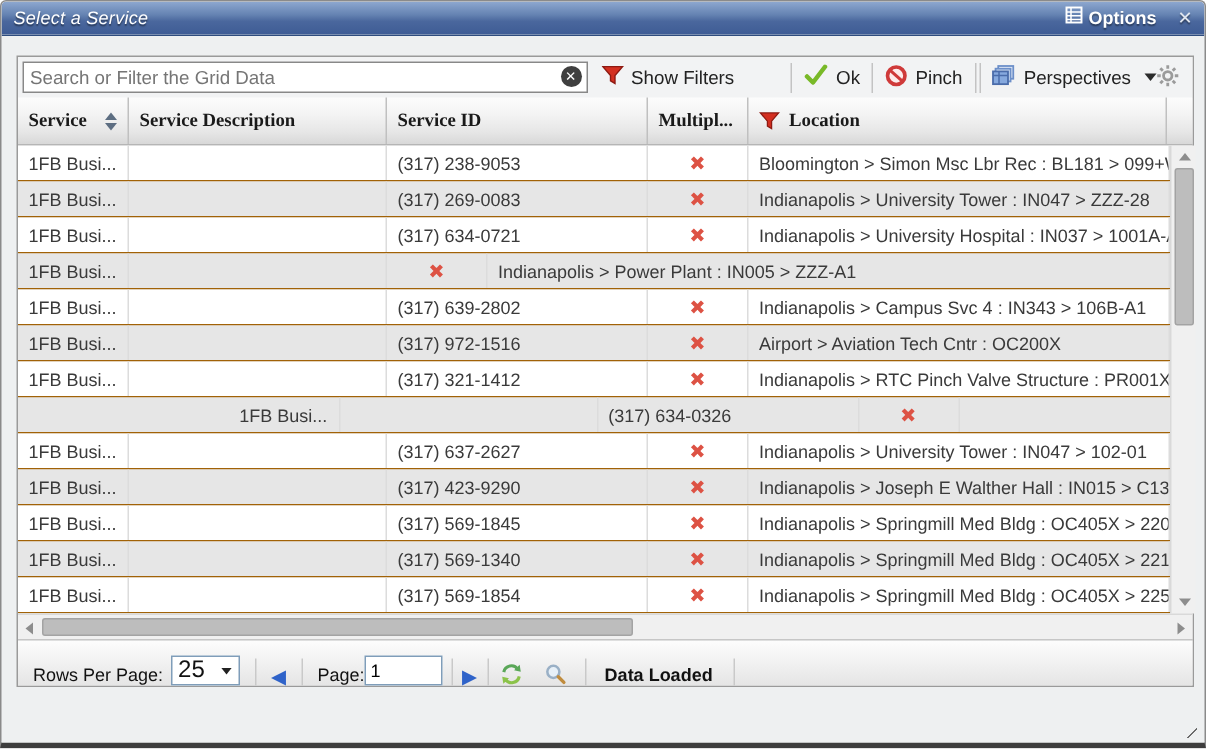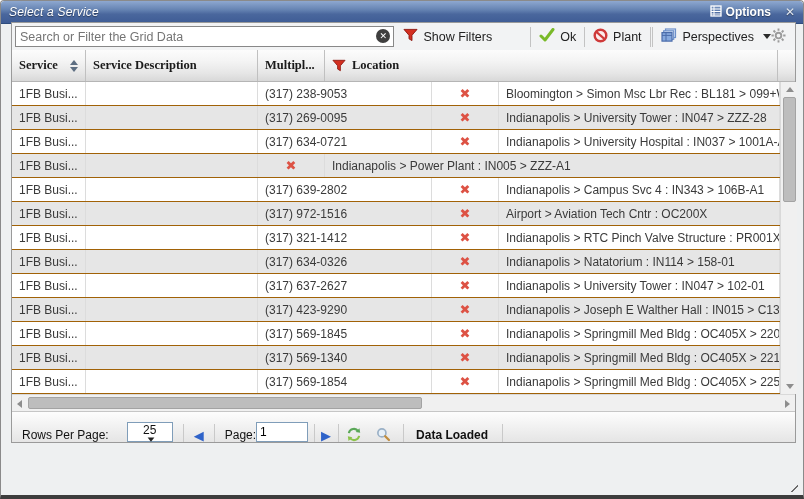--- a/index.html
+++ b/index.html
@@ -16,21 +16,21 @@
     border-bottom:1px solid #2e4c7e; border-radius:3px 3px 0 0;
     display:flex; align-items:center; padding:0 8px; color:#fff;
   }
   .titlebar .title { font-size:12px; font-weight:normal; font-style:italic; text-shadow:0 1px 1px rgba(0,0,0,.45); letter-spacing:.2px; }
   .titlebar .spacer { flex:1; }
   .tb-options { display:flex; align-items:center; gap:4px; cursor:pointer; margin-right:14px; }
   .tb-options .lbl { font-size:12px; font-weight:bold; text-shadow:0 1px 1px rgba(0,0,0,.4); }
   .tb-close { font-size:12px; font-weight:bold; color:#dfe5ee; cursor:pointer; text-shadow:0 1px 1px rgba(0,0,0,.4); }
   
   .frame {
-    position:absolute; left:10px; top:21px; width:785px; height:421px;
+    position:absolute; left:10px; top:36px; width:785px; height:421px;
     background:#f2f3f4; border:1px solid #9a9a9a;
     display:flex; flex-direction:column;
   }
   
   .toolbar { height:27px; display:flex; align-items:center; padding:2px 3px; background:#f2f3f4; font-size:12.5px; color:#222; flex:0 0 auto; }
   .search-wrap { position:relative; width:409px; height:21px; }
   .search-wrap input {
     width:100%; height:21px; border:1px solid #888; background:#fff;
     font-family:inherit; font-size:12.5px; color:#444; padding:0 22px 0 4px; outline:none;
   }
@@ -78,21 +78,21 @@
   .v-thumb { position:absolute; left:2px; top:15px; width:13px; height:105px; background:#bdbdbd; border:1px solid #a3a3a3; border-radius:2px; cursor:grab; }
   
   .hscroll { height:17px; flex:0 0 auto; background:#f0f0f0; border-top:1px solid #d9d9d9; position:relative; }
   .h-thumb { position:absolute; top:2px; left:16px; width:394px; height:12px; background:#bdbdbd; border:1px solid #a3a3a3; border-radius:2px; cursor:grab; }
   
   .footer {
     flex:1 1 auto; display:flex; align-items:flex-end; font-size:12px; color:#111;
     background:linear-gradient(180deg,#fdfdfd 0%,#f1f1f1 50%,#e5e5e5 100%);
     border-top:1px solid #c6c6c6; padding:0 10px;
   }
-  .pg-select { display:flex; align-items:center; justify-content:space-between; width:46px; height:20px; background:#fff; border:1px solid #7f9db9; padding:0 4px; margin-left:18px; cursor:pointer; font-size:12px;flex-direction:column; }
+  .pg-select { display:flex; align-items:center; justify-content:space-between; width:46px; height:20px; background:#fff; border:1px solid #7f9db9; padding:0 4px; margin-left:5px; cursor:pointer; font-size:16px; }
   .pg-select .caret-down { border-top-color:#222; margin-left:2px; transform:scale(.85); }
   .fsep { width:1px; height:18px; background:#c9c9c9; margin:0 10px; }
   .pg-arrow { font-size:13px; color:#2f63c9; cursor:pointer; line-height:1; }
   .page-input { width:52px; height:20px; border:1px solid #7f9db9; font-family:inherit; font-size:12px; padding:0 3px; outline:none; }
   .f-ico { cursor:pointer; display:flex; align-items:center; }
   .status { white-space:nowrap;font-weight:bold; }
   
   .resize-handle {
     position:absolute; right:5px; bottom:3px; width:12px; height:12px; cursor:nwse-resize;
     background:repeating-linear-gradient(135deg, transparent 0 2px, #6b6b6b 2px 3px, transparent 3px 5px);
@@ -148,21 +148,21 @@
         <span>Ok</span>
       </span>
       <span class="vsep"></span>
       <span class="tbtn">
         <span>
           <svg width="15" height="15" viewBox="0 0 16 16">
               <circle cx="8" cy="8" r="6.2" fill="#fdecec" stroke="#cf3a3a" stroke-width="2.6"></circle>
               <line x1="3.9" y1="4.4" x2="12.1" y2="11.6" stroke="#cf3a3a" stroke-width="2.2"></line>
             </svg>
         </span>
-        <span>Plant</span>
+        <span>Pinch</span>
       </span>
       <span class="vsep" style="margin-right:2px"></span>
       <span class="vsep" style="margin-left:0"></span>
       <span class="tbtn">
         <span>
           <svg width="16" height="15" viewBox="0 0 16 15">
             <rect x="4.5" y="1" width="10" height="8.5" fill="#e7eefa" stroke="#6c8fc9" stroke-width="1.2"></rect>
             <rect x="2.7" y="2.8" width="10" height="8.5" fill="#dbe7f7" stroke="#6c8fc9" stroke-width="1.2"></rect>
             <rect x="1" y="4.6" width="10" height="8.5" fill="#7da3dc" stroke="#48面6aa8" stroke-width="1.2"></rect>
             <rect x="1" y="4.6" width="10" height="8.5" fill="#86a9de" stroke="#4a6caa" stroke-width="1.2"></rect>
@@ -194,20 +194,23 @@
       <div class="hcell col-service">
         <span>Service</span>
         <span class="sort-icon">
             <i class="up"></i>
             <i class="dn"></i>
           </span>
       </div>
       <div class="hcell col-desc">
         <span>Service Description</span>
       </div>
+      <div class="hcell col-id">
+        <span>Service ID</span>
+      </div>
       <div class="hcell col-multi">
         <span>Multipl...</span>
       </div>
       <div class="hcell col-loc">
         <span style="margin-right:6px;display:flex">
           <svg width="14" height="13" viewBox="0 0 16 15">
               <path d="M1 1.5 L15 1.5 L9.6 7.8 L9.6 13.5 L6.4 11.6 L6.4 7.8 Z" fill="#d32f20" stroke="#8e1a12" stroke-width="1"></path>
             </svg>
         </span>
         <span>Location</span>
@@ -222,21 +225,21 @@
             <div class="cell col-desc"></div>
             <div class="cell col-id">(317) 238-9053</div>
             <div class="cell col-multi">
               <span class="xmark">✖</span>
             </div>
             <div class="cell col-loc">Bloomington &gt; Simon Msc Lbr Rec : BL181 &gt; 099+WD</div>
           </div>
           <div class="grid-row alt">
             <div class="cell col-service">1FB Busi...</div>
             <div class="cell col-desc"></div>
-            <div class="cell col-id">(317) 269-0095</div>
+            <div class="cell col-id">(317) 269-0083</div>
             <div class="cell col-multi">
               <span class="xmark">✖</span>
             </div>
             <div class="cell col-loc">Indianapolis &gt; University Tower : IN047 &gt; ZZZ-28</div>
           </div>
           <div class="grid-row">
             <div class="cell col-service">1FB Busi...</div>
             <div class="cell col-desc"></div>
             <div class="cell col-id">(317) 634-0721</div>
             <div class="cell col-multi">
@@ -279,21 +282,20 @@
             </div>
             <div class="cell col-loc">Indianapolis &gt; RTC Pinch Valve Structure : PR001X &gt;</div>
           </div>
           <div class="grid-row alt">
             <div class="cell col-service">1FB Busi...</div>
             <div class="cell col-desc"></div>
             <div class="cell col-id">(317) 634-0326</div>
             <div class="cell col-multi">
               <span class="xmark">✖</span>
             </div>
-            <div class="cell col-loc">Indianapolis &gt; Natatorium : IN114 &gt; 158-01</div>
           </div>
           <div class="grid-row">
             <div class="cell col-service">1FB Busi...</div>
             <div class="cell col-desc"></div>
             <div class="cell col-id">(317) 637-2627</div>
             <div class="cell col-multi">
               <span class="xmark">✖</span>
             </div>
             <div class="cell col-loc">Indianapolis &gt; University Tower : IN047 &gt; 102-01</div>
           </div>

